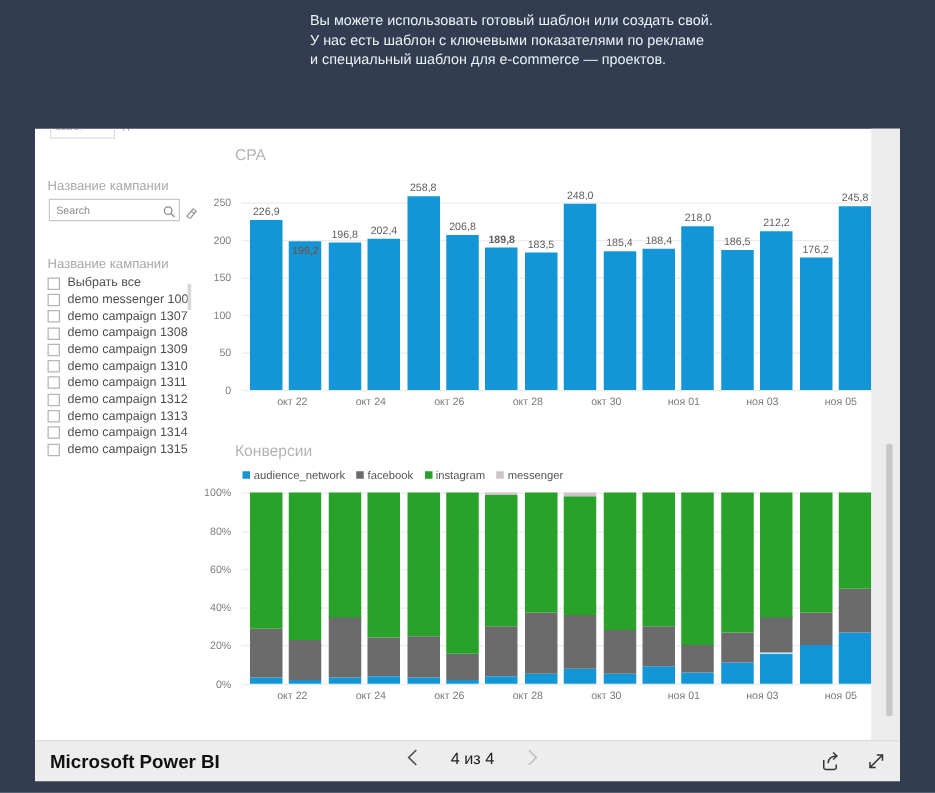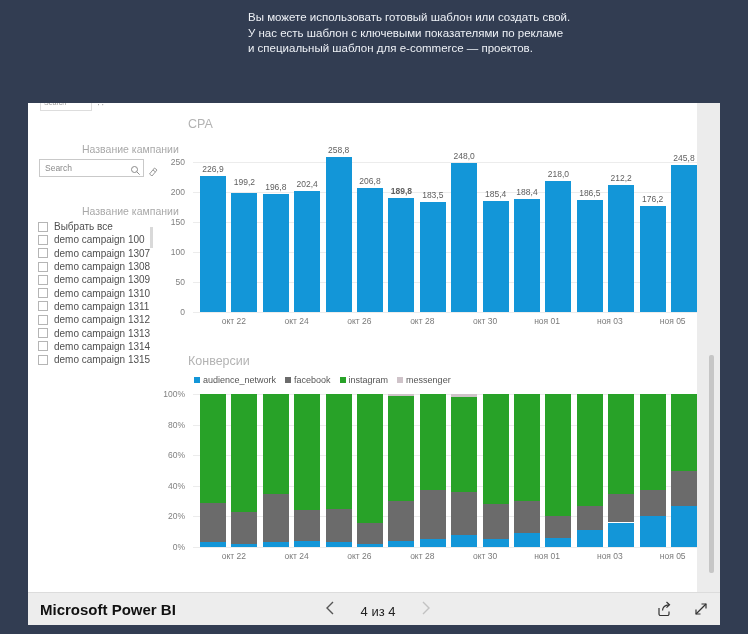--- a/index.html
+++ b/index.html
@@ -13,21 +13,21 @@
 
   
   .panel{left:28px;top:103px;width:692px;height:489px;background:#ffffff;}
   .scroll-track{left:669px;top:0;width:23px;height:489px;background:#ececec;}
   .scroll-thumb{left:12px;top:252px;width:5px;height:218px;background:#c6c6c6;border-radius:2px;}
   .clipped-frag{left:12px;top:0;width:50px;height:7px;overflow:hidden;border-left:1px solid #ddd;border-right:1px solid #ddd;border-bottom:1px solid #ddd;}
   .clipped-frag span{position:absolute;top:-4px;left:3px;font-size:7px;color:#999;}
   .clipped-marks{left:70px;top:0;font-size:6px;color:#555;letter-spacing:3px;}
 
   
-  .slicer-header{left:10px;width:140px;font-size:10.5px;color:#a9a9a9;margin-left:44px;}
+  .slicer-header{left:10px;width:140px;font-size:10.5px;color:#a9a9a9;}
   .search-box{left:11px;top:56px;width:103px;height:16px;border:1px solid #c9c9c9;background:#fff;}
   .search-box input{position:absolute;left:3px;top:1px;width:82px;height:12px;border:none;outline:none;
       font-size:8.5px;color:#555;font-family:"Liberation Sans",sans-serif;}
   .search-box input::placeholder{color:#8a8a8a;}
   .search-icon{position:absolute;right:2px;top:2px;}
   .eraser-icon{left:120px;top:59px;}
   .campaign-list{left:10px;top:117px;width:135px;}
   .campaign-row{display:flex;align-items:center;height:13.3px;}
   .campaign-row .cb{width:8px;height:8px;border:1px solid #b5b5b5;background:#fff;margin-right:6px;flex:none;}
   .campaign-row .lbl{font-size:10px;color:#4f4f4f;white-space:nowrap;}
@@ -40,21 +40,21 @@
   .xtick{font-size:8.5px;color:#7a7a7a;text-align:right;width:40px;margin-left:13px;}
   .bar{background:#1396d8;}
   .bar-label{font-size:8.5px;color:#5f5f5f;text-align:center;width:40px;white-space:nowrap;}
   .legend{left:166px;top:272px;display:flex;align-items:center;gap:9px;}
   .legend-item{display:flex;align-items:center;gap:3px;font-size:9px;color:#555;}
   .legend-marker{width:6px;height:6px;display:inline-block;}
 
   
   .footer{left:28px;top:592px;width:692px;height:33px;background:#ededed;border-top:1px solid #dcdcdc;box-sizing:border-box;}
   .footer-brand{left:12px;top:8px;font-size:15px;font-weight:600;color:#111;}
-  .footer-nav{left:296px;top:6px;width:108px;height:20px;display:flex;align-items:flex-end;justify-content:space-between;}
+  .footer-nav{left:296px;top:6px;width:108px;height:20px;display:flex;align-items:flex-start;justify-content:space-between;}
   .page-indicator{font-size:13px;color:#222;}
   .icon-btn{cursor:pointer;}
 </style>
 </head>
 <body>
 
 <div class="canvas">
 
   <div class="abs page-desc">Вы можете использовать готовый шаблон или создать свой.
 У нас есть шаблон с ключевыми показателями по рекламе
@@ -86,21 +86,21 @@
     </span>
 
     <div class="abs slicer-header" style="top:102px;">Название кампании</div>
     <div class="abs campaign-list" id="campaign-list">
         <div class="campaign-row">
           <div class="cb"></div>
           <div class="lbl">Выбрать все</div>
         </div>
         <div class="campaign-row">
           <div class="cb"></div>
-          <div class="lbl">demo campaign 100</div>
+          <div class="lbl">demo messenger 100</div>
         </div>
         <div class="campaign-row">
           <div class="cb"></div>
           <div class="lbl">demo campaign 1307</div>
         </div>
         <div class="campaign-row">
           <div class="cb"></div>
           <div class="lbl">demo campaign 1308</div>
         </div>
         <div class="campaign-row">
@@ -144,21 +144,21 @@
         <div class="ytick" style="left: 125px; top: 144px; width: 32px; position: absolute;">100</div>
         <div class="gridline" style="left: 165px; top: 119px; width: 506px; position: absolute;"></div>
         <div class="ytick" style="left: 125px; top: 114px; width: 32px; position: absolute;">150</div>
         <div class="gridline" style="left: 165px; top: 89px; width: 506px; position: absolute;"></div>
         <div class="ytick" style="left: 125px; top: 84px; width: 32px; position: absolute;">200</div>
         <div class="gridline" style="left: 165px; top: 59px; width: 506px; position: absolute;"></div>
         <div class="ytick" style="left: 125px; top: 54px; width: 32px; position: absolute;">250</div>
         <div class="bar" style="left: 172px; top: 72.9px; width: 26px; height: 136.1px; background: rgb(19, 150, 216); position: absolute;"></div>
         <div class="bar-label" style="left: 165px; top: 60.9px; position: absolute;">226,9</div>
         <div class="bar" style="left: 203.4px; top: 89.5px; width: 26px; height: 119.5px; background: rgb(19, 150, 216); position: absolute;"></div>
-        <div class="bar-label" style="left: 196.4px; top: 74px; position: absolute;">199,2</div>
+        <div class="bar-label" style="left: 196.4px; top: 92px; position: absolute; font-weight: bold;">199,2</div>
         <div class="bar" style="left: 234.8px; top: 90.9px; width: 26px; height: 118.1px; background: rgb(19, 150, 216); position: absolute;"></div>
         <div class="bar-label" style="left: 227.8px; top: 78.9px; position: absolute;">196,8</div>
         <div class="bar" style="left: 266.2px; top: 87.6px; width: 26px; height: 121.4px; background: rgb(19, 150, 216); position: absolute;"></div>
         <div class="bar-label" style="left: 259.2px; top: 75.6px; position: absolute;">202,4</div>
         <div class="bar" style="left: 297.6px; top: 53.7px; width: 26px; height: 155.3px; background: rgb(19, 150, 216); position: absolute;"></div>
         <div class="bar-label" style="left: 290.6px; top: 41.7px; position: absolute;">258,8</div>
         <div class="bar" style="left: 329px; top: 84.9px; width: 26px; height: 124.1px; background: rgb(19, 150, 216); position: absolute;"></div>
         <div class="bar-label" style="left: 322px; top: 72.9px; position: absolute;">206,8</div>
         <div class="bar" style="left: 360.4px; top: 95.1px; width: 26px; height: 113.9px; background: rgb(19, 150, 216); position: absolute;"></div>
         <div class="bar-label" style="left: 353.4px; top: 83.1px; position: absolute; font-weight: bold;">189,8</div>

